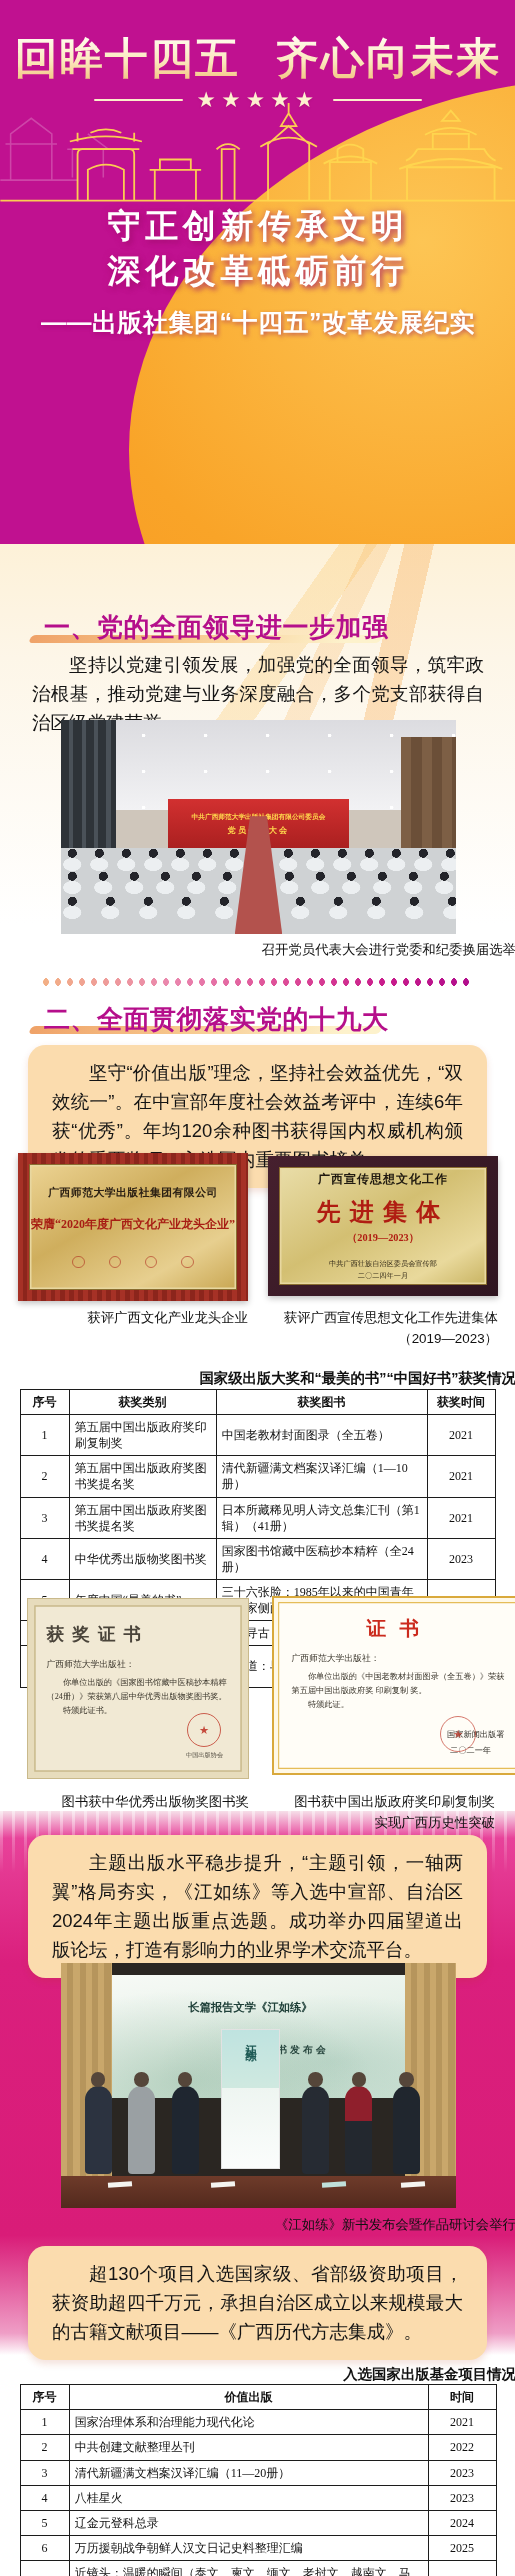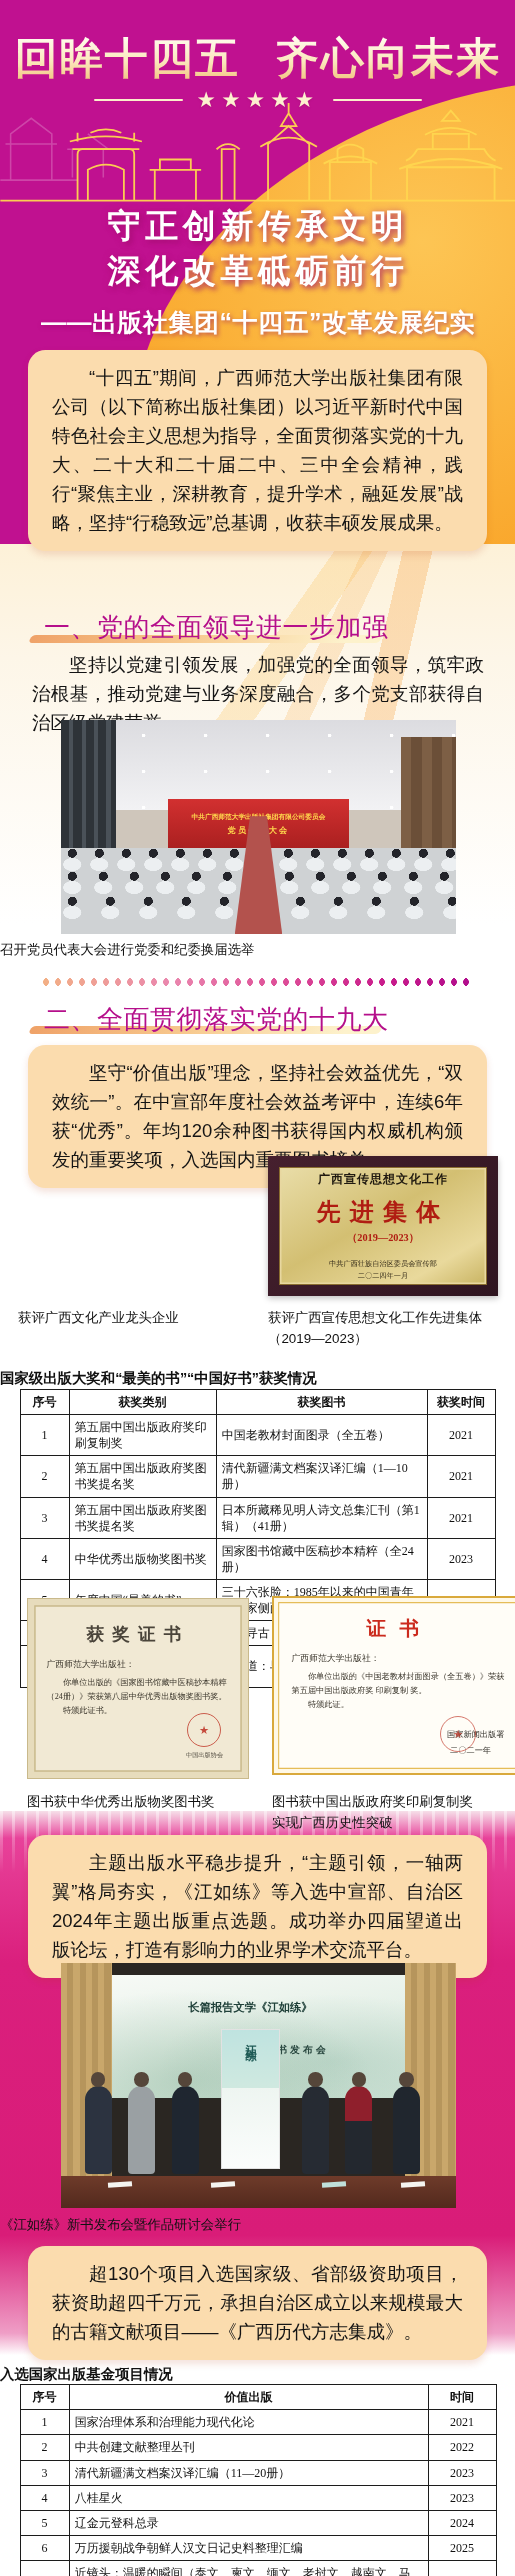--- a/index.html
+++ b/index.html
@@ -34,35 +34,35 @@
   .bg-pink{position:absolute;left:0;top:1811px;width:516px;height:544px;
        background:linear-gradient(180deg,#f6dfe9 0%,#e8429a 5%,#da1f7d 28%,#d91c78 78%,#ef9ec6 96%,#ffffff 100%);}
   .bg-pink:before{content:"";position:absolute;left:0;top:0;width:100%;height:62px;
        background:repeating-linear-gradient(90deg,rgba(255,255,255,.45) 0 2.6px,transparent 2.6px 12px);
        -webkit-mask-image:linear-gradient(180deg,#000,transparent);mask-image:linear-gradient(180deg,#000,transparent);}
   
   .pbox{position:absolute;left:28px;width:459px;box-sizing:border-box;background:#fbdcae;border-radius:17.5px;
        padding:13.4px 24px;box-shadow:0 3.1px 7.2px rgba(180,60,20,.15);}
   .pbox p{margin:0;font-size:18.5px;line-height:29px;color:#141414;text-align:justify;text-indent:2em;}
   
-  .sec-h{position:absolute;left:44px;font-size:26px;font-weight:400;color:#b50f8b;letter-spacing:0.5px;z-index:2;}
+  .sec-h{position:absolute;left:44px;font-size:26px;font-weight:700;color:#b50f8b;letter-spacing:0.5px;z-index:2;}
   .sec-underline{position:absolute;left:30px;width:351px;height:8.2px;border-radius:4.6px;z-index:1;
        background:linear-gradient(90deg,#efa268,#f7c98e 45%,#fdf2cc 90%);transform:skewX(-28deg);}
   .para{position:absolute;left:32px;width:452px;font-size:18.5px;line-height:29px;color:#141414;text-align:justify;}
   .para p{margin:0;text-indent:2em;}
-  .cap{position:absolute;text-align:left;font-size:13.4px;color:#111111;line-height:20.6px;}
+  .cap{position:absolute;text-align:right;font-size:13.4px;color:#111111;line-height:20.6px;}
   
   .dots{position:absolute;left:40px;width:435px;height:8.2px;
        background:linear-gradient(90deg,#f3b184 0%,#ea87ae 30%,#de4f98 55%,#c81b8b 80%,#b00d8d 100%);
        -webkit-mask-image:radial-gradient(ellipse 2.8px 4.1px at 6px 4.1px,#000 95%,transparent 100%);
        -webkit-mask-size:12px 8.2px;-webkit-mask-repeat:repeat-x;
        mask-image:radial-gradient(ellipse 2.8px 4.1px at 6px 4.1px,#000 95%,transparent 100%);
        mask-size:12px 8.2px;mask-repeat:repeat-x;}
   
-  .tbl-title{position:absolute;left:0;width:516px;text-align:left;font-size:14.4px;font-weight:700;color:#111;}
+  .tbl-title{position:absolute;left:0;width:516px;text-align:right;font-size:14.4px;font-weight:700;color:#111;}
   table.tbl{position:absolute;left:19.6px;width:476px;border-collapse:collapse;table-layout:fixed;
        font-family:"Liberation Serif",serif;font-size:12px;color:#111;background:#fff;}
   .tbl th,.tbl td{border:1px solid #1c1c1c;padding:4.1px 5.2px;line-height:16px;vertical-align:middle;}
   .tbl th{font-weight:700;text-align:center;}
   .tbl td{text-align:left;}
   .tbl td:first-child,.tbl td:last-child{text-align:center;}
   
   .photo{position:absolute;overflow:hidden;background:#888;}
   
   .ph1-ceiling{position:absolute;left:0;top:0;width:100%;height:42%;
@@ -117,21 +117,21 @@
   .plq-seals i{width:10.3px;height:10.3px;border-radius:50%;border:1px solid rgba(170,30,20,.55);}
   .plq2-title{font-size:12px;font-weight:700;color:#201a10;letter-spacing:1px;}
   .plq2-award{font-size:24px;font-weight:900;color:#b01d12;letter-spacing:9.3px;margin:8.2px 0 3.1px;}
   .plq2-years{font-size:10.3px;font-weight:700;color:#b01d12;}
   .plq2-issuer{font-size:7.2px;color:#332a18;margin-top:14.4px;}
   .plq2-date{font-size:7.2px;color:#332a18;margin-top:2.1px;}
   
   .cert{position:absolute;box-sizing:border-box;font-family:"Liberation Serif",serif;}
   .certL{background:#f1e9d4;border:1.5px solid #c9b98b;box-shadow:inset 0 0 0 6.2px #e7dcbc,inset 0 0 0 7.7px #c9b98b;
        padding:20.6px 18.5px;}
-  .certL-title{text-align:center;font-size:17.5px;font-weight:700;letter-spacing:8.2px;color:#4a443a;margin:2.1px 0 13.4px;}
+  .certL-title{font-size:17.5px;font-weight:700;letter-spacing:8.2px;color:#4a443a;margin:2.1px 0 13.4px;}
   .cert-to{font-size:8.8px;color:#3b362c;margin-bottom:5.2px;}
   .cert-body{font-size:8.2px;line-height:14px;color:#3b362c;text-indent:2em;margin:0;}
   .cert-seal{position:absolute;border-radius:50%;border:1.5px solid rgba(192,57,43,.8);color:rgba(192,57,43,.9);
        display:flex;align-items:center;justify-content:center;font-size:11.3px;}
   .cert-seal-label{position:absolute;font-size:6.2px;color:#4a443a;text-align:center;}
   .certR{background:#fffdf7;border:2.1px double #d9a93c;box-shadow:inset 0 0 0 4.1px #fff8e6,inset 0 0 0 5.2px #e5bd58;
        padding:15.5px 17.5px;}
   .certR-title{text-align:center;font-size:19.6px;font-weight:700;letter-spacing:13.4px;color:#cb2a1d;margin:1px 0 11.3px;}
   .cert-issuer{position:absolute;right:20.6px;bottom:33px;font-size:8.2px;color:#33302a;}
   .cert-date{position:absolute;right:34px;bottom:17.5px;font-size:8.2px;color:#33302a;}
@@ -168,23 +168,20 @@
       <span class="star-line"></span>
     </div>
     <div class="slogan s2">深化改革砥砺前行</div>
     <div class="slogan s1">守正创新传承文明</div>
     <div class="hdr-sub">——出版社集团“十四五”改革发展纪实</div>
   </header>
 
   <div class="bg-cream"></div>
   <div class="bg-pink"></div>
 
-  <div class="pbox" style="top:350px;">
-    <p>“十四五”期间，广西师范大学出版社集团有限公司（以下简称出版社集团）以习近平新时代中国特色社会主义思想为指导，全面贯彻落实党的十九大、二十大和二十届二中、三中全会精神，践行“聚焦主业，深耕教育，提升学术，融延发展”战略，坚持“行稳致远”总基调，收获丰硕发展成果。</p>
-  </div>
 
   <div class="sec-underline" style="top:635px;"></div>
   <div class="sec-h" style="top:610px;">一、党的全面领导进一步加强</div>
   <div class="para" style="top:650px;">
     <p>坚持以党建引领发展，加强党的全面领导，筑牢政治根基，推动党建与业务深度融合，多个党支部获得自治区级党建荣誉。</p>
   </div>
 
   <div class="photo" style="left:61px;top:720px;width:395px;height:214px;">
     <div class="ph1-ceiling"></div>
     <div class="ph1-wall"></div>
@@ -205,20 +202,32 @@
 
   <div class="dots" style="top:978px;"></div>
 
   <div class="sec-underline" style="top:1026px;"></div>
   <div class="sec-h" style="top:1002px;">二、全面贯彻落实党的十九大</div>
 
   <div class="pbox" style="top:1045px;">
     <p>坚守“价值出版”理念，坚持社会效益优先，“双效统一”。在中宣部年度社会效益考评中，连续6年获“优秀”。年均120余种图书获得国内权威机构颁发的重要奖项，入选国内重要图书榜单。</p>
   </div>
 
+  <div class="plq plq-red" style="left:18px;top:1153px;width:230px;height:148px;">
+    <div class="gold">
+      <div class="plq-org">广西师范大学出版社集团有限公司</div>
+      <div class="plq-award">荣膺“2020年度广西文化产业龙头企业”</div>
+      <div class="plq-seals">
+          <i></i>
+          <i></i>
+          <i></i>
+          <i></i>
+        </div>
+    </div>
+  </div>
   <div class="plq plq-dark" style="left:268px;top:1156px;width:230px;height:140px;">
     <div class="gold" style="background:linear-gradient(150deg,#e9dda8 0%,#d3bf72 45%,#e9d99c 80%,#c9b463 100%);">
       <div class="plq2-title">广西宣传思想文化工作</div>
       <div class="plq2-award">先进集体</div>
       <div class="plq2-years">（2019—2023）</div>
       <div class="plq2-issuer">中共广西壮族自治区委员会宣传部</div>
       <div class="plq2-date">二〇二四年一月</div>
     </div>
   </div>
   <div class="cap" style="left:18px;top:1308px;width:230px;">获评广西文化产业龙头企业</div>

